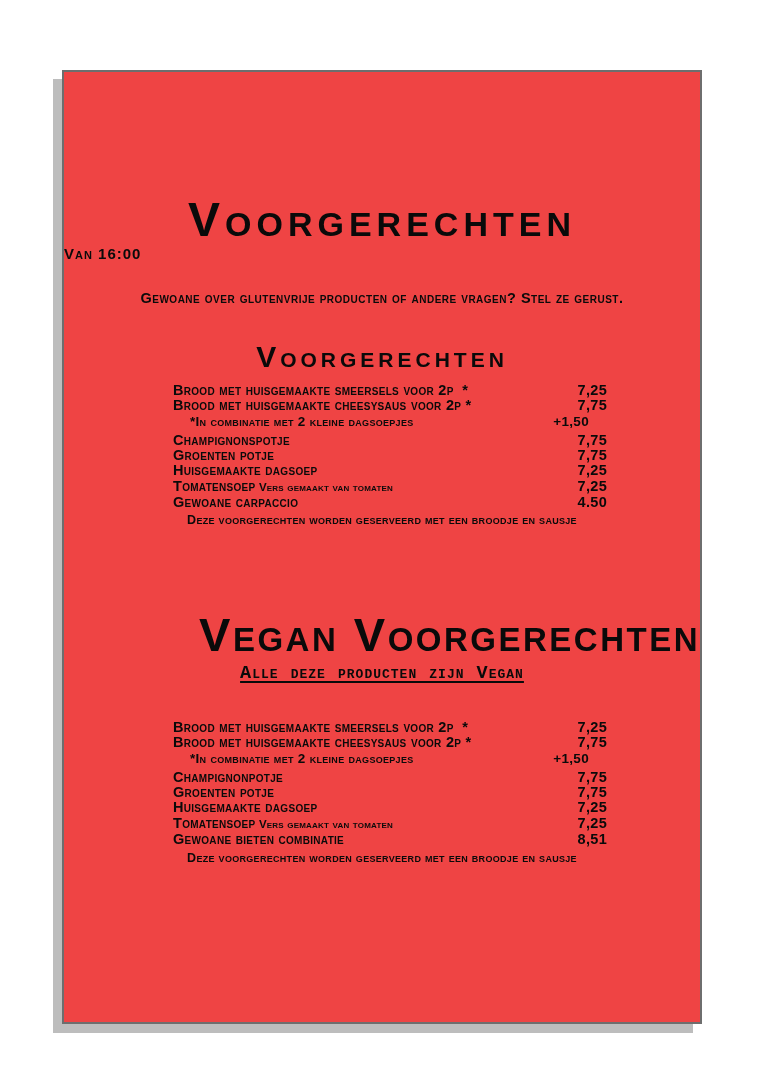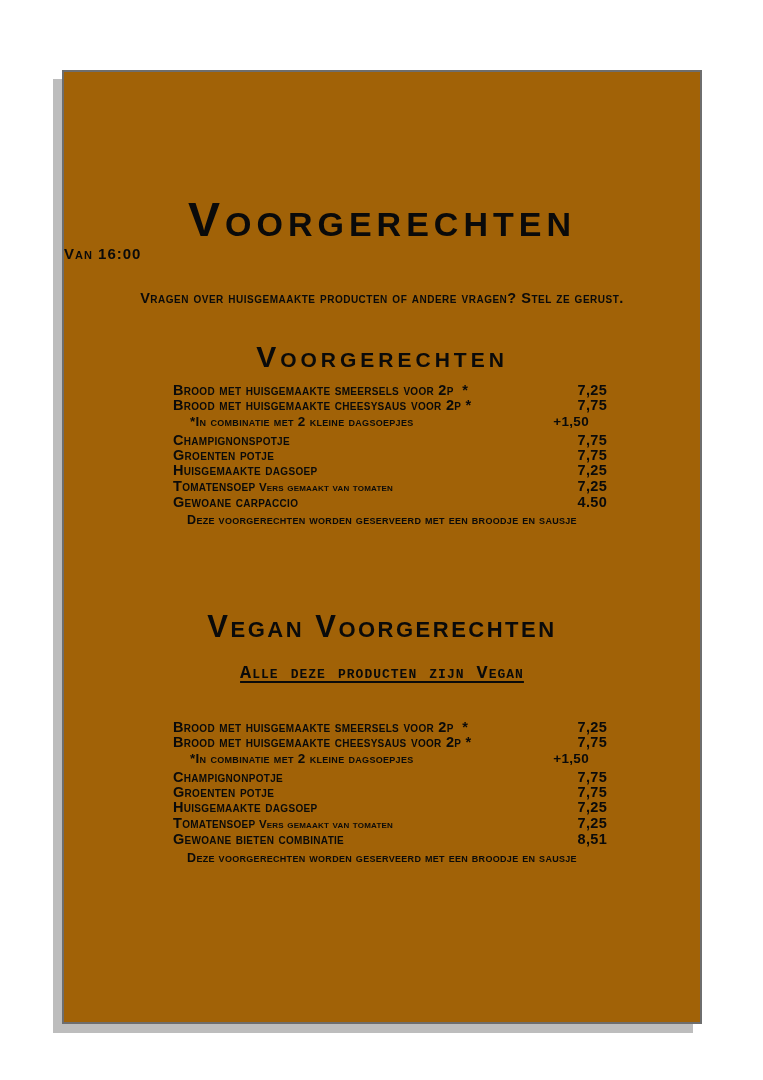--- a/index.html
+++ b/index.html
@@ -1,21 +1,21 @@
 <!DOCTYPE html>
 <html><head>
 <meta charset="utf-8">
 <style>
   * { margin:0; padding:0; box-sizing:border-box; }
   html,body { width:763px; height:1080px; background:#ffffff; overflow:hidden; }
   body { font-family:"Liberation Sans", sans-serif; color:#0a0a0a; font-weight:bold; }
 
   .page {
     position:absolute; left:62px; top:70px; width:640px; height:954px;
-    background:#a16207; border:2px solid #6e6e6e;
+    background:#ef4444; border:2px solid #6e6e6e;
     box-shadow:-9px 9px 0 #bdbdbd;
   }
 
   .main-title {
     position:absolute; top:124px; left:0; width:100%; text-align:center;
     font-size:48px; letter-spacing:5px; font-variant:small-caps; line-height:1;
   }
   .main-subtitle {
     position:absolute; top:174px; left:0; width:100%; text-align:left;
     font-size:15px; letter-spacing:1px; font-variant:small-caps; line-height:1;
@@ -23,21 +23,21 @@
   .info-line {
     position:absolute; top:219px; left:0; width:100%; text-align:center;
     font-size:14.5px; letter-spacing:0.5px; font-variant:small-caps; line-height:1;
   }
 
   .section-header {
     position:absolute; left:0; width:100%; text-align:center;
     font-variant:small-caps; line-height:1;
   }
   .section-header.first { top:270px; font-size:30px; letter-spacing:4px; }
-  .section-header.vegan { top:539px; font-size:31px; letter-spacing:2.5px; }
+  .section-header.vegan { top:539px; font-size:47px; letter-spacing:2.5px;text-align:right; }
 
   .section-subheader {
     position:absolute; top:593px; left:0; width:100%; text-align:center;
     font-size:18.5px; letter-spacing:1px; font-variant:small-caps; line-height:1;font-family:Liberation Mono, monospace;
   }
   .section-subheader .ul {
     text-decoration:underline; text-decoration-thickness:2px; text-underline-offset:3px;
   }
 
   .items {
@@ -63,21 +63,21 @@
   .serve-note.sec1 { top:442px; }
   .serve-note.sec2 { top:780px; }
 </style>
 </head>
 <body>
 
 <div class="page">
 
   <div class="main-title">Voorgerechten</div>
   <div class="main-subtitle">Van 16:00</div>
-  <div class="info-line">Vragen over huisgemaakte producten of andere vragen? Stel ze gerust.</div>
+  <div class="info-line">Gewoane over glutenvrije producten of andere vragen? Stel ze gerust.</div>
 
   <div class="section-header first">Voorgerechten</div>
 
   <div class="items sec1">
     <div class="group">
       <div class="row">
         <span class="item-name">Brood met huisgemaakte smeersels voor 2p  *</span>
         <span class="item-price">7,25</span>
       </div>
       <div class="row">

